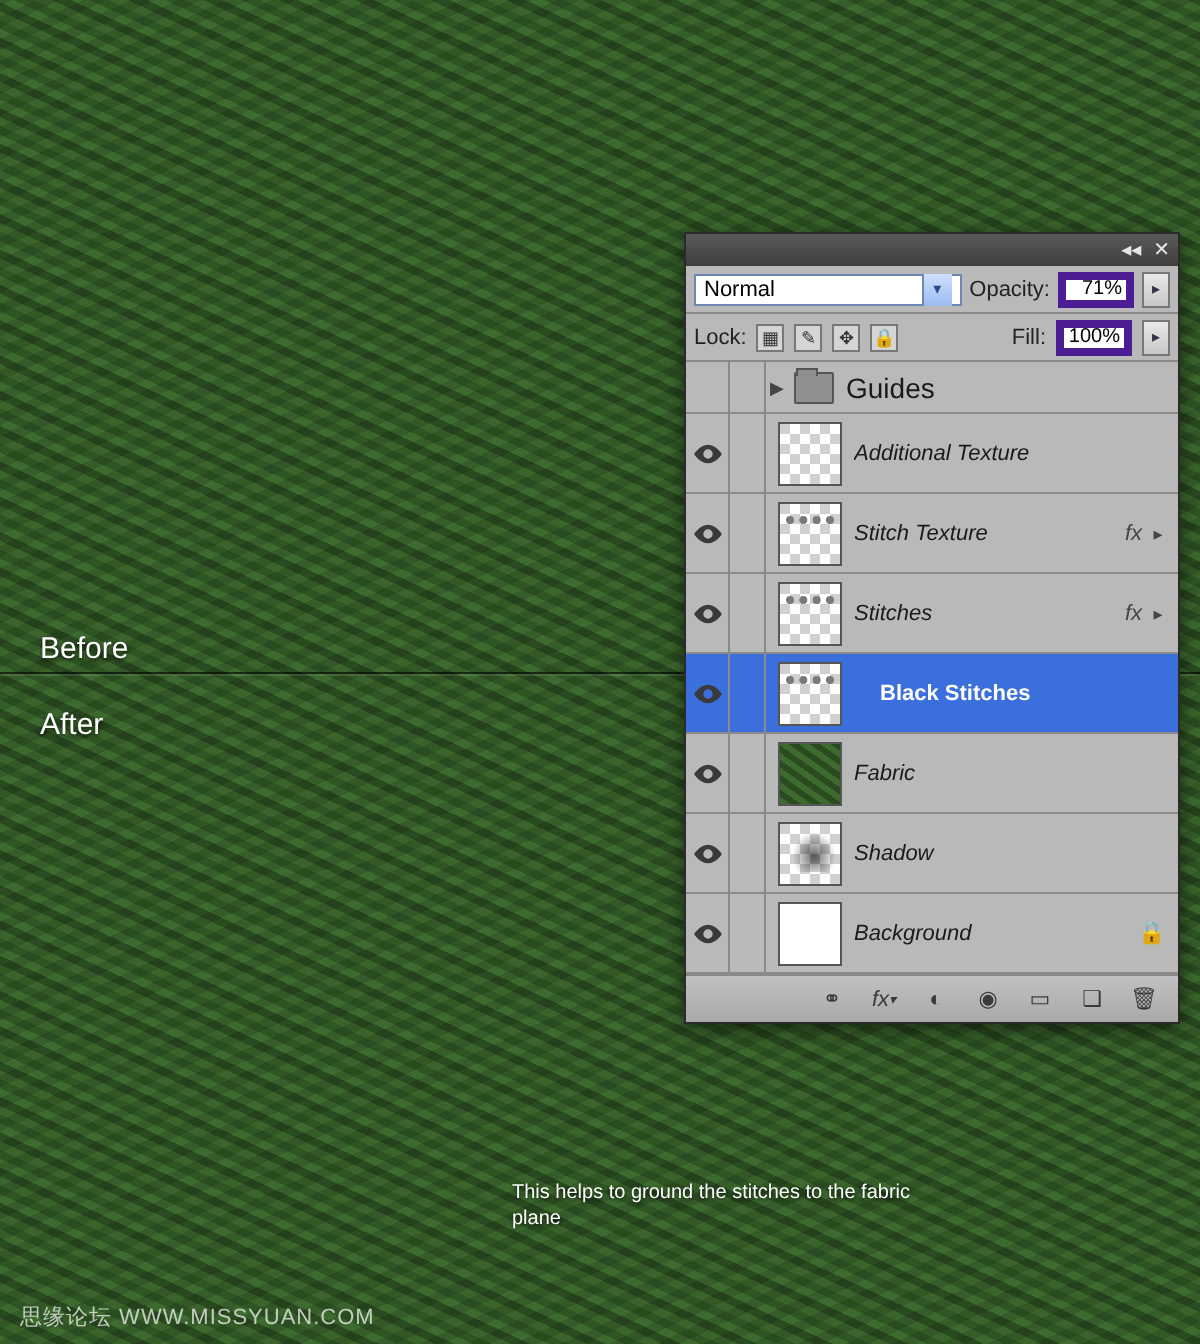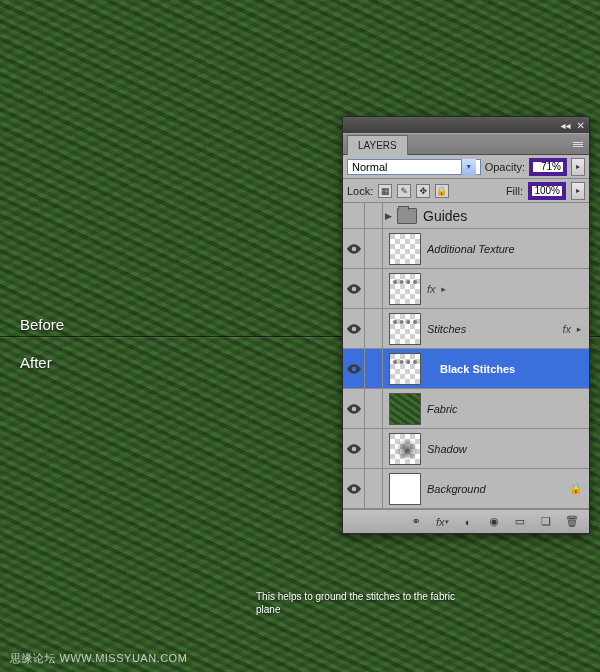--- a/index.html
+++ b/index.html
@@ -68,28 +68,20 @@
 <div class="label" style="left:20px; top:316px">Before</div>
 <div class="label" style="left:20px; top:354px">After</div>
 <div class="caption" style="left:256px; top:590px">This helps to ground the stitches to the fabric plane</div>
 <div class="watermark">思缘论坛  WWW.MISSYUAN.COM</div>
 
 <div class="panel">
   <div class="panel-topbar">
     <span class="mini">◂◂</span>
     <span class="mini">✕</span>
   </div>
-  <div class="panel-tabs">
-    <div class="panel-tab">LAYERS</div>
-    <div class="menu">
-        <span></span>
-        <span></span>
-        <span></span>
-      </div>
-  </div>
   <div class="opt-row">
     <div class="select">
       <span>Normal</span>
       <span class="chev">▾</span>
     </div>
     <span class="olabel">Opacity:</span>
     <div class="numbox">71%</div>
     <div class="arrow-btn">▸</div>
   </div>
   <div class="lock-row">
@@ -124,20 +116,21 @@
           <span class="lname">Additional Texture</span>
         </div>
         <div class="layer italic">
           <div class="vis">
             <svg class="eye" viewBox="0 0 24 16">
               <path d="M12 0C5 0 0 8 0 8s5 8 12 8 12-8 12-8S19 0 12 0zm0 12a4 4 0 110-8 4 4 0 010 8z"></path>
             </svg>
           </div>
           <div class="link"></div>
           <div class="thumb transparent stitch"></div>
+          <span class="lname">Stitch Texture</span>
           <span class="fx">fx</span>
           <span class="chevr">▸</span>
         </div>
         <div class="layer italic">
           <div class="vis">
             <svg class="eye" viewBox="0 0 24 16">
               <path d="M12 0C5 0 0 8 0 8s5 8 12 8 12-8 12-8S19 0 12 0zm0 12a4 4 0 110-8 4 4 0 010 8z"></path>
             </svg>
           </div>
           <div class="link"></div>

